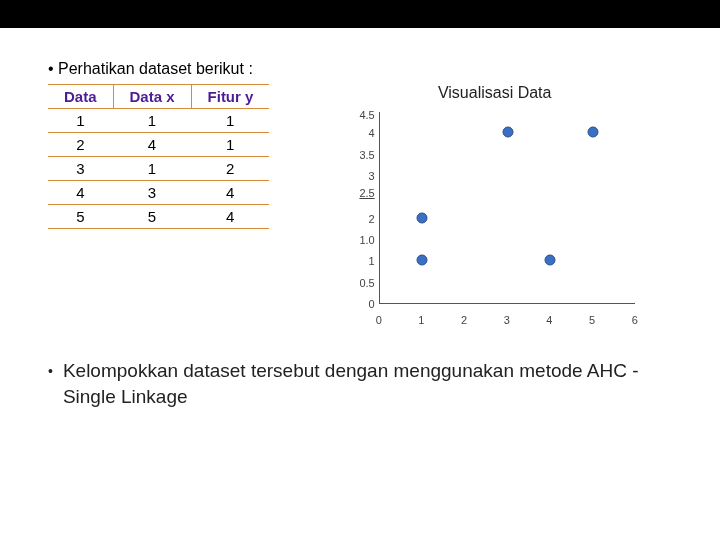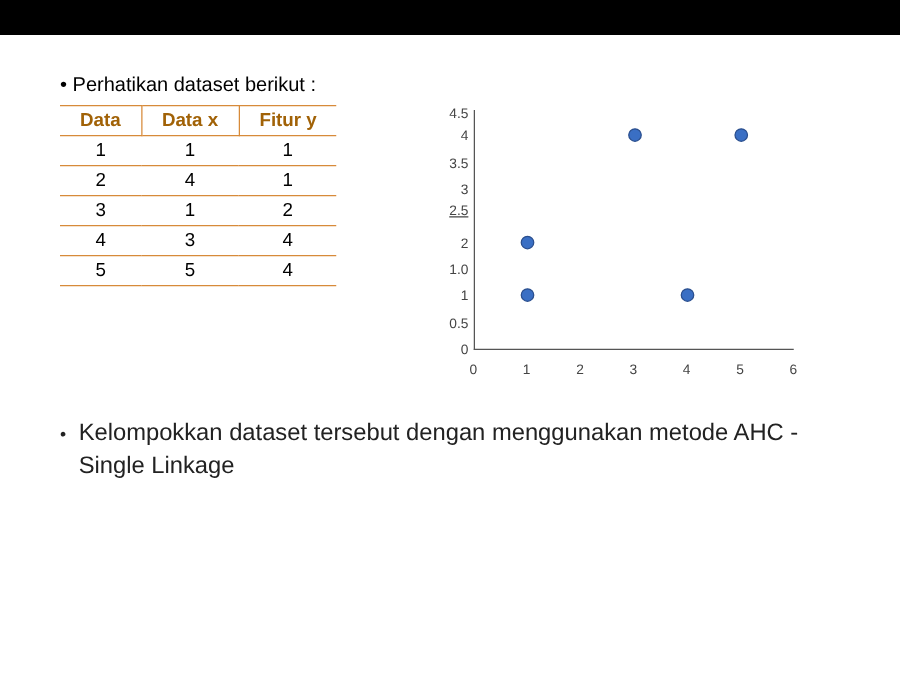--- a/index.html
+++ b/index.html
@@ -30,21 +30,21 @@
   table.dataset th, table.dataset td {
     border-top: 1px solid #d78a3a;
     border-bottom: 1px solid #d78a3a;
     padding: 3px 16px;
     font-size: 15px;
     text-align: center;
     color: #000;
     background: #fff;
   }
   table.dataset th {
-    font-weight: 700; color: #a16207;
+    font-weight: 700; color: #4c1d95;
     border-left: 1px solid #d78a3a;
     border-right: 1px solid #d78a3a;
   }
   table.dataset th:first-child { border-left: none; }
   table.dataset th:last-child { border-right: none; }
   .chart-col { flex: 1; }
   .chart-title {
     font-size: 16px; text-align: center;
     margin: 0 0 6px 0; color: #222;
   }
@@ -137,20 +137,21 @@
           <tr>
             <td>5</td>
             <td>5</td>
             <td>4</td>
           </tr>
         </tbody>
       </table>
     </div>
 
     <div class="chart-col">
+      <div class="chart-title">Visualisasi Data</div>
       <div class="chart" id="chart">
         <div class="plot" id="plot">
             <div class="pt" style="left: 42.6667px; bottom: 42.6667px;"></div>
             <div class="pt" style="left: 170.667px; bottom: 42.6667px;"></div>
             <div class="pt" style="left: 42.6667px; bottom: 85.3333px;"></div>
             <div class="pt" style="left: 128px; bottom: 170.667px;"></div>
             <div class="pt" style="left: 213.333px; bottom: 170.667px;"></div>
           </div>
       <div class="ylab" style="bottom: 24px;">0</div>
           <div class="ylab" style="bottom: 45.3333px;">0.5</div>

